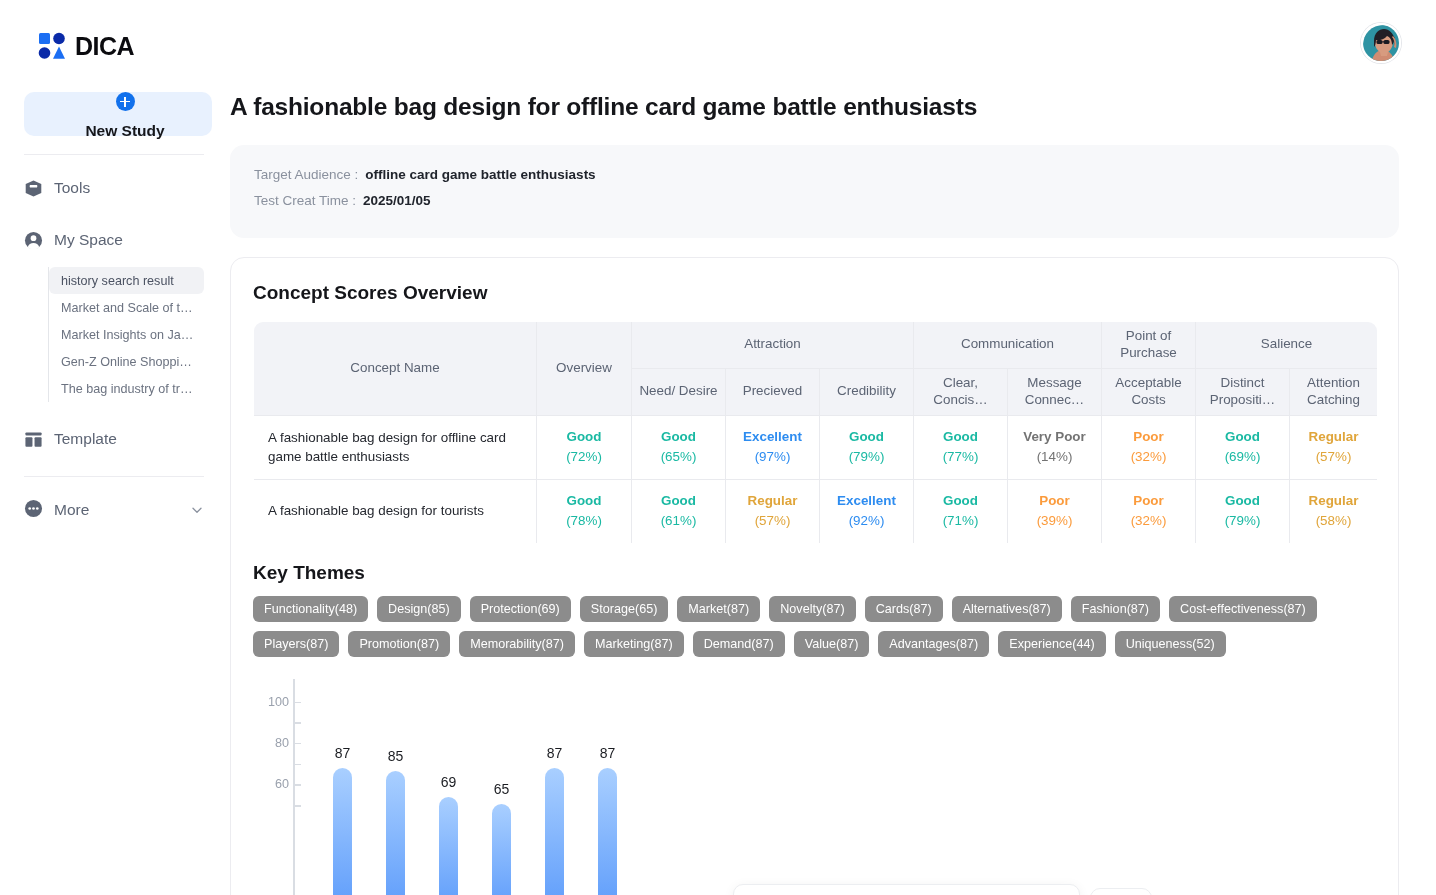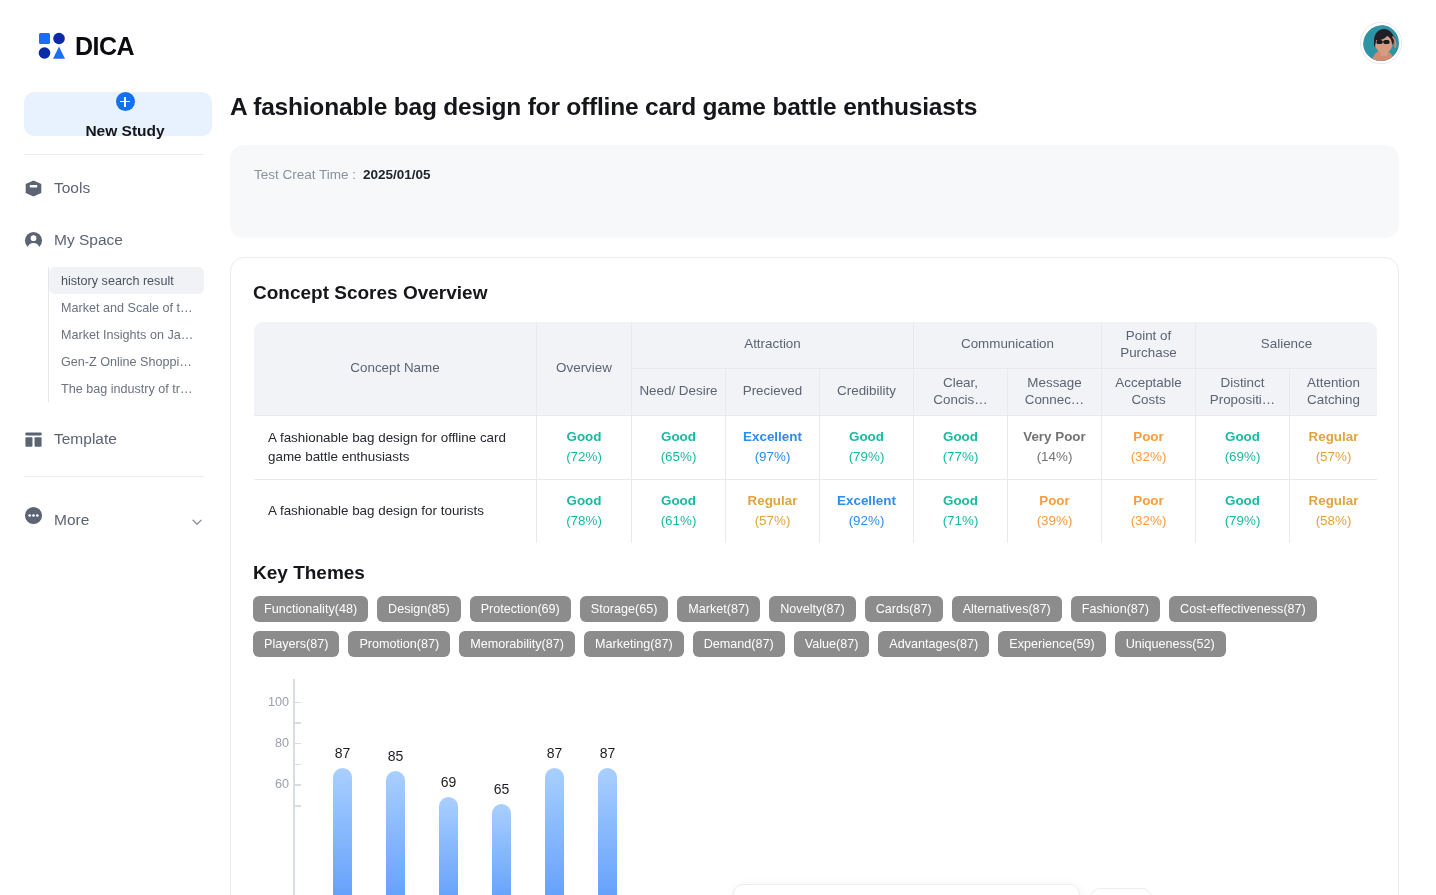--- a/index.html
+++ b/index.html
@@ -67,21 +67,21 @@
   }
   .sub-item {
     height: 27px; display: flex; align-items: center;
     padding-left: 12px; margin-left: 0; margin-right: 24px;
     font-size: 12.6px; color: #6b7280; border-radius: 6px;
     cursor: pointer; white-space: nowrap; overflow: hidden;
   }
   .sub-item.active { background: #f1f2f5; color: #4b5262; }
 
   .more-row {
-    display: flex; align-items: flex-end; gap: 11px;
+    display: flex; align-items: center; gap: 11px;
     padding: 0 24px; height: 38px; margin-top: 14px; cursor: pointer;
   }
   .more-row .lbl { font-size: 15.5px; color: #5c6474; flex: 1; }
   .chev { width: 14px; height: 14px; }
 
   
   .main { flex: 1; position: relative; height: 895px; overflow: hidden; }
   .avatar {
     position: absolute; right: 35px; top: 23px;
     width: 40px; height: 40px; border-radius: 50%;
@@ -272,20 +272,24 @@
         <rect x="13.5" y="15" width="6" height="4" rx="1.6" fill="#1b1b22"></rect>
         <rect x="20.5" y="15" width="6" height="4" rx="1.6" fill="#1b1b22"></rect>
         <rect x="19.3" y="16.3" width="1.6" height="1" fill="#1b1b22"></rect>
         <path d="M30 11c3 3 4 8 3 12l-2-1c1-4 0-8-2-10z" fill="#cf8c72"></path>
       </svg>
     </div>
 
     <h1 class="page-title">A fashionable bag design for offline card game battle enthusiasts</h1>
 
     <section class="meta-card">
+      <div class="meta-row">
+        <span class="meta-k">Target Audience :</span>
+        <span class="meta-v">offline card game battle enthusiasts</span>
+      </div>
       <div class="meta-row">
         <span class="meta-k">Test Creat Time :</span>
         <span class="meta-v">2025/01/05</span>
       </div>
     </section>
 
     <section class="panel">
       <h2 class="section-h">Concept Scores Overview</h2>
 
       <table class="scores">
@@ -415,21 +419,21 @@
           <div class="chip">Alternatives(87)</div>
           <div class="chip">Fashion(87)</div>
           <div class="chip">Cost-effectiveness(87)</div>
           <div class="chip">Players(87)</div>
           <div class="chip">Promotion(87)</div>
           <div class="chip">Memorability(87)</div>
           <div class="chip">Marketing(87)</div>
           <div class="chip">Demand(87)</div>
           <div class="chip">Value(87)</div>
           <div class="chip">Advantages(87)</div>
-          <div class="chip">Experience(59)</div>
+          <div class="chip">Experience(44)</div>
           <div class="chip">Uniqueness(52)</div>
         </div>
 
       <div class="chart-wrap">
         <div class="ylabels" id="ylabels">
             <div class="ytick" style="top: 105.8px;">60</div>
             <div class="ytick" style="top: 64.4px;">80</div>
             <div class="ytick" style="top: 23px;">100</div>
           </div>
         <div class="axis"></div>

